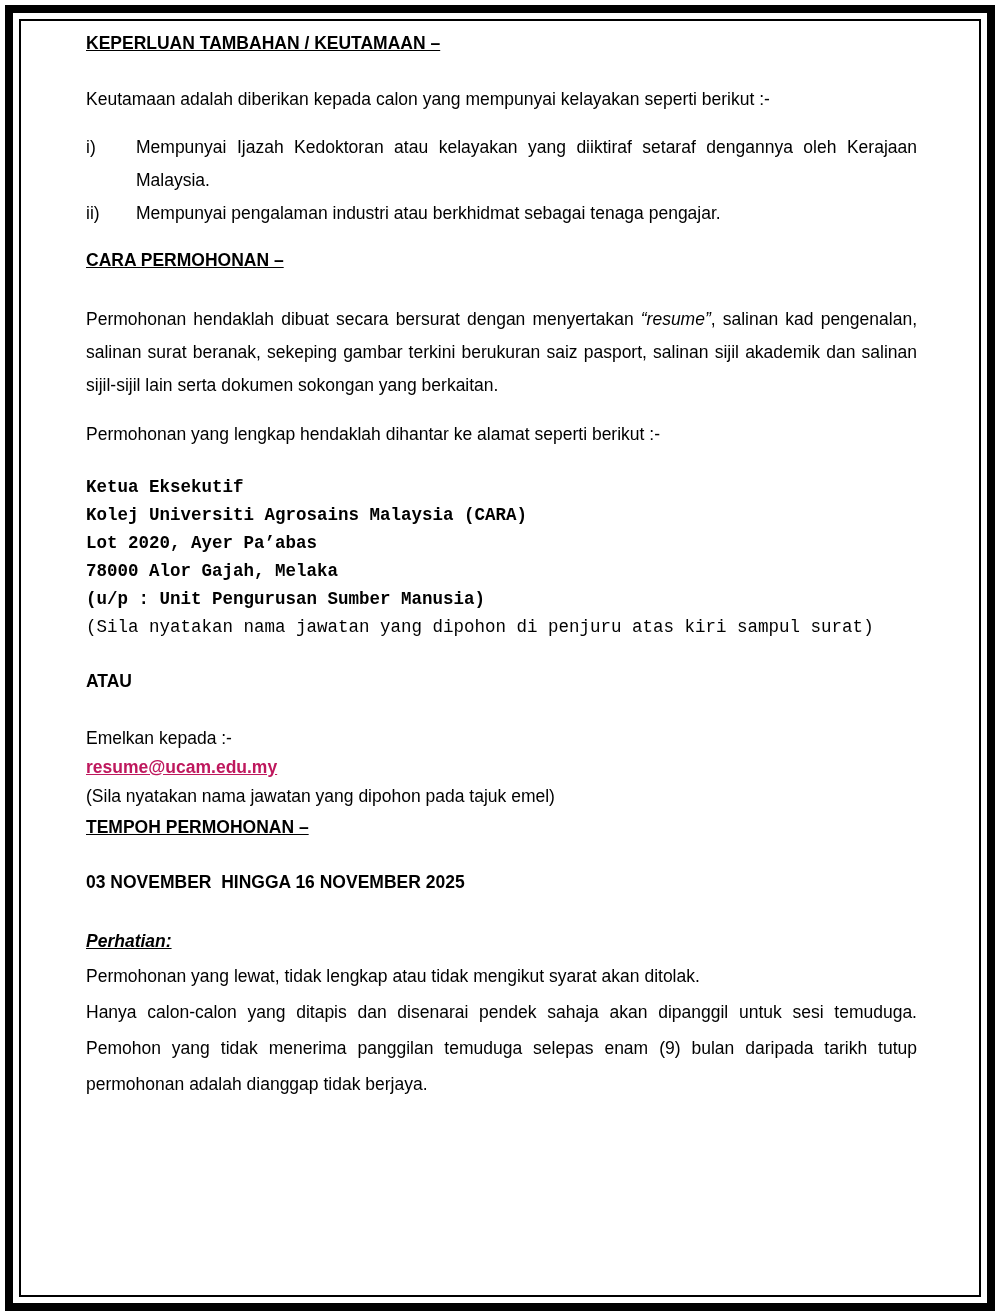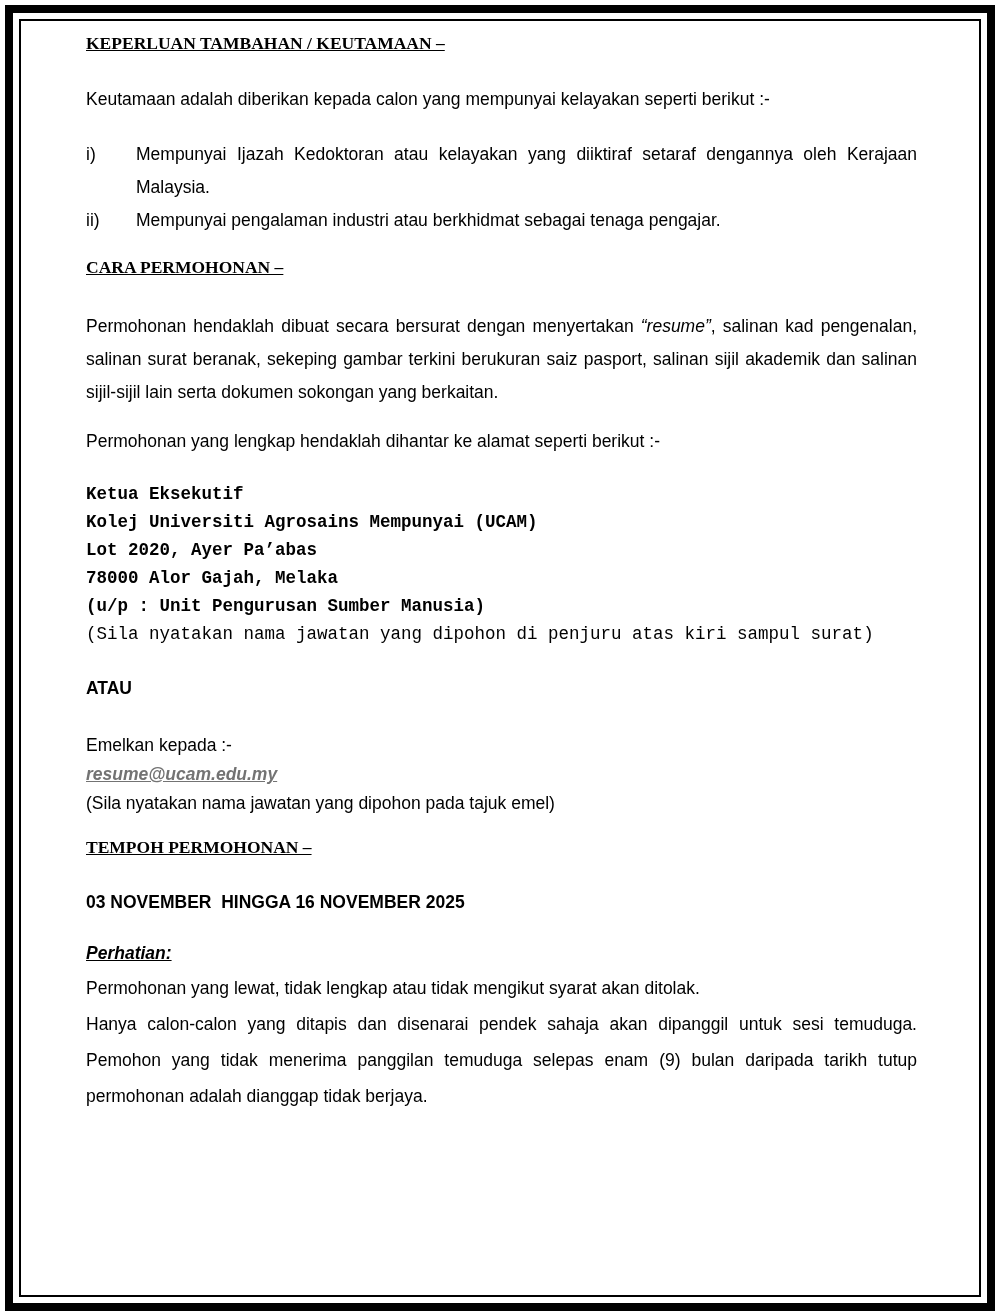--- a/index.html
+++ b/index.html
@@ -35,26 +35,25 @@
     box-sizing: border-box;
     padding: 6px 62px 0 65px;
     font-size: 17.5px;
     line-height: 33px;
   }
   .heading {
     font-size: 17.5px;
     font-weight: bold;
     text-decoration: underline;
     margin: 0 0 23px 0;
-    font-family: Liberation Serif, serif;
   }
   .h-gap19 { }
-  .h-gap22 { margin-bottom: 22px; margin-top: 13px; }
+  .h-gap22 { margin-bottom: 22px; }
   p { margin: 0; }
-  .para-intro { margin-bottom: 22px; }
+  .para-intro { margin-bottom: 15px; }
   .list { margin-bottom: 14px; }
   .list-item {
     position: relative;
     padding-left: 50px;
     text-align: justify;
   }
   .list-marker {
     position: absolute;
     left: 0;
     top: 0;
@@ -77,21 +76,21 @@
     line-height: 29px;
   }
   .email-link {
     font-weight: bold;
     text-decoration: underline;
     cursor: pointer;
   }
   .date-line {
     font-weight: bold;
     white-space: pre-wrap;
-    margin-bottom: 18px;
+    margin-bottom: 26px;
   }
   .perhatian-heading {
     font-weight: bold;
     text-decoration: underline;
     margin: 0;
     font-style: italic;
   }
   .perhatian-para {
     line-height: 36px;
     text-align: justify;
@@ -122,32 +121,32 @@
         </div>
 
         <div class="heading h-gap19">CARA PERMOHONAN –</div>
 
         <p class="para-justify"><span>Permohonan hendaklah dibuat secara bersurat dengan menyertakan </span><i>“resume”</i><span>, salinan kad pengenalan, salinan surat beranak, sekeping gambar terkini berukuran saiz pasport, salinan sijil akademik dan salinan sijil-sijil lain serta dokumen sokongan yang berkaitan.</span></p>
 
         <p class="centered send-line">Permohonan yang lengkap hendaklah dihantar ke alamat seperti berikut :-</p>
 
         <div class="centered address-block">
           <div class="address-line">Ketua Eksekutif</div>
-          <div class="address-line">Kolej Universiti Agrosains Mempunyai (UCAM)</div>
+          <div class="address-line">Kolej Universiti Agrosains Malaysia (CARA)</div>
           <div class="address-line">Lot 2020, Ayer Pa’abas</div>
           <div class="address-line">78000 Alor Gajah, Melaka</div>
           <div class="address-line">(u/p : Unit Pengurusan Sumber Manusia)</div>
           <div>(Sila nyatakan nama jawatan yang dipohon di penjuru atas kiri sampul surat)</div>
         </div>
 
         <div class="centered atau">ATAU</div>
 
         <div class="centered email-block">
           <div>Emelkan kepada :-</div>
-          <div><a class="email-link" id="email-link" style="color: #737373; font-style: italic;">resume@ucam.edu.my</a></div>
+          <div><a class="email-link" id="email-link" style="color: #be185d;">resume@ucam.edu.my</a></div>
           <div>(Sila nyatakan nama jawatan yang dipohon pada tajuk emel)</div>
         </div>
 
         <div class="heading h-gap22">TEMPOH PERMOHONAN –</div>
 
         <p class="date-line">03 NOVEMBER  HINGGA 16 NOVEMBER 2025</p>
 
         <div class="perhatian-heading">Perhatian:</div>
         <p class="perhatian-para">Permohonan yang lewat, tidak lengkap atau tidak mengikut syarat akan ditolak.</p>
         <p class="perhatian-para">Hanya calon-calon yang ditapis dan disenarai pendek sahaja akan dipanggil untuk sesi temuduga. Pemohon yang tidak menerima panggilan temuduga selepas enam (9) bulan daripada tarikh tutup permohonan adalah dianggap tidak berjaya.</p>

